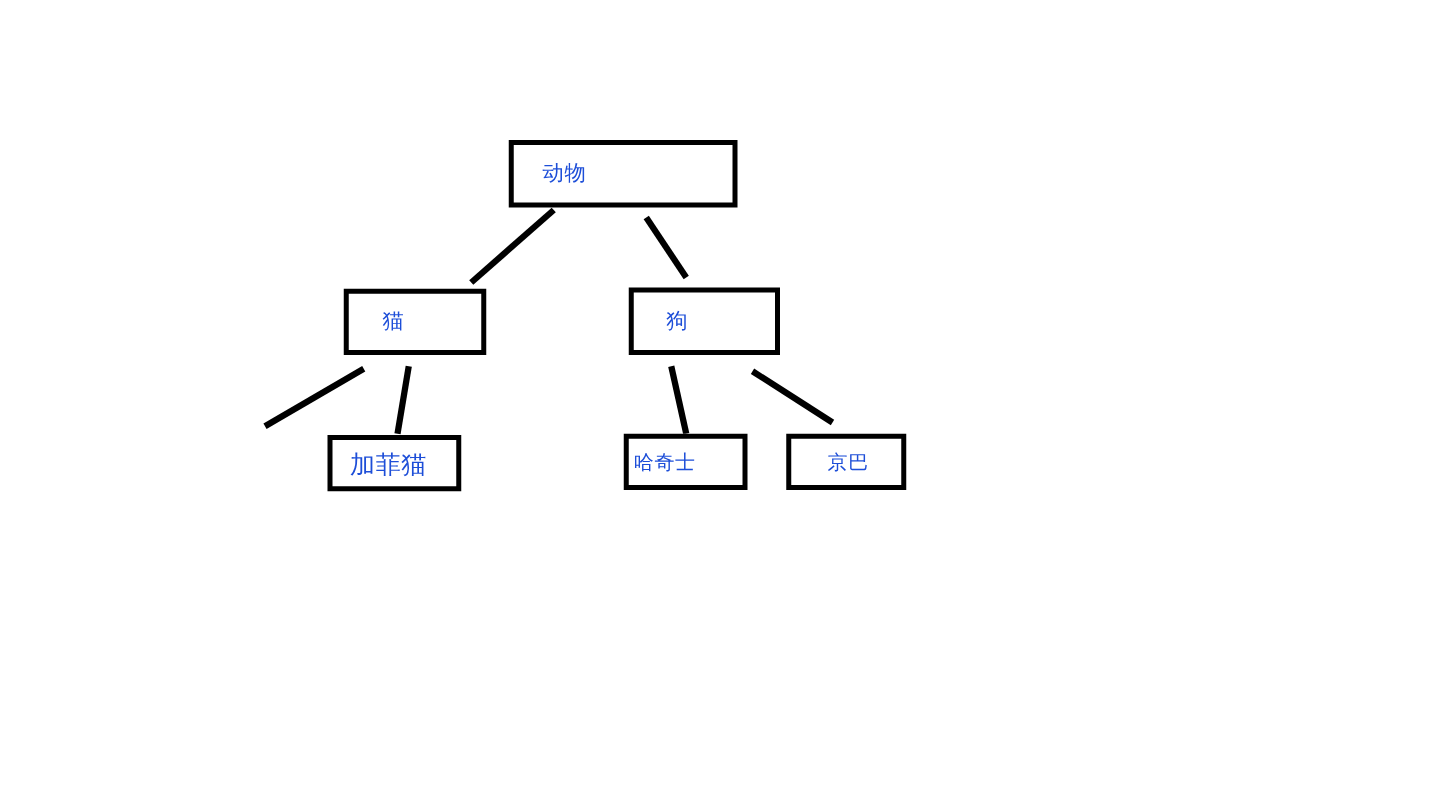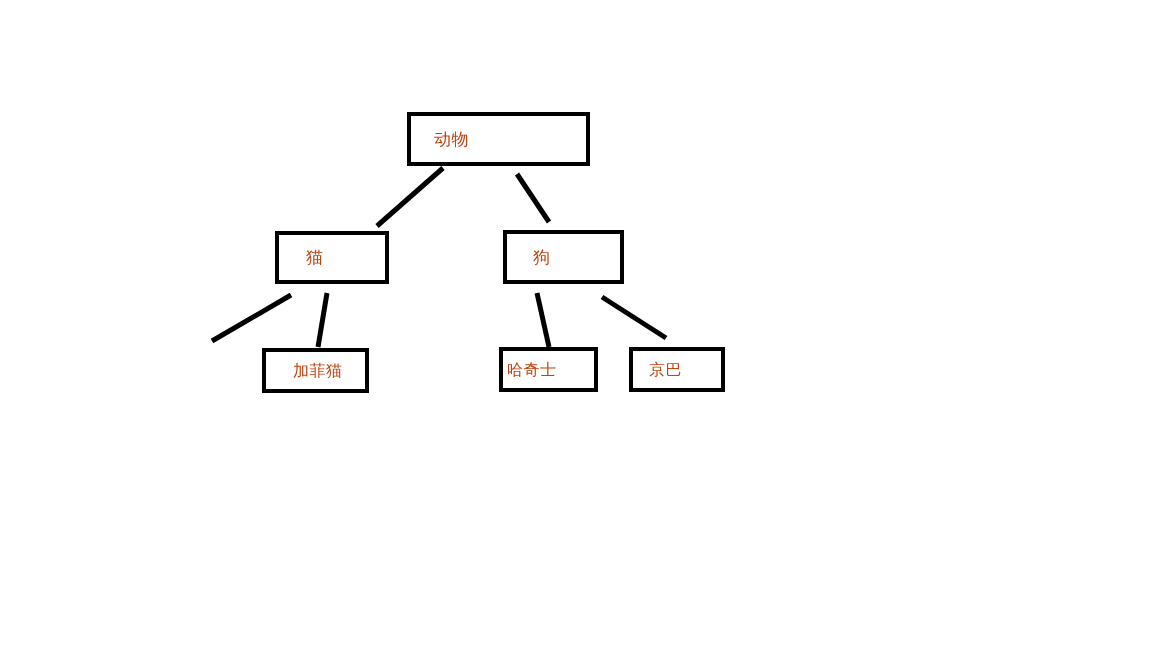--- a/index.html
+++ b/index.html
@@ -26,42 +26,42 @@
   .node {
     position: absolute;
     box-sizing: border-box;
     background: #ffffff;
     border: 4px solid #000000;
     display: flex;
     align-items: center;
     z-index: 2;
   }
   .node-label {
-    color: #c2410c;
+    color: #1d4ed8;
     white-space: nowrap;
     line-height: 1;
     letter-spacing: 0.5px;
   }
   
   #node-root { left: 407px; top: 112px; width: 183px; height: 54px; }
   #node-root .node-label { font-size: 17px; padding-left: 23px; }
   
   #node-cat { left: 275px; top: 231px; width: 114px; height: 53px; }
   #node-cat .node-label { font-size: 17px; padding-left: 27px; }
   #node-dog { left: 503px; top: 230px; width: 121px; height: 54px; }
   #node-dog .node-label { font-size: 17px; padding-left: 26px; }
   
   #node-lihua { left: 147px; top: 348px; width: 87px; height: 43px; }
   #node-lihua .node-label { font-size: 16px; padding-left: 12px; }
   #node-garfield { left: 262px; top: 348px; width: 107px; height: 45px; }
-  #node-garfield .node-label { font-size: 16px; padding-left: 27px; }
+  #node-garfield .node-label { font-size: 20px; padding-left: 14px; }
   #node-husky { left: 499px; top: 347px; width: 99px; height: 45px; }
   #node-husky .node-label { font-size: 16px; padding-left: 4px; }
   #node-pekingese { left: 629px; top: 347px; width: 96px; height: 45px; }
-  #node-pekingese .node-label { font-size: 16px; padding-left: 16px; }
+  #node-pekingese .node-label { font-size: 16px; padding-left: 29px; }
 </style>
 </head>
 <body>
 
 <div id="canvas">
 
   <svg id="edge-layer" viewBox="0 0 1152 648" xmlns="http://www.w3.org/2000/svg">
     <line x1="443" y1="168" x2="377" y2="226" stroke="#000000" stroke-width="5" stroke-linecap="butt"></line>
     <line x1="517" y1="174" x2="549" y2="222" stroke="#000000" stroke-width="5" stroke-linecap="butt"></line>
     <line x1="291" y1="295" x2="212" y2="341" stroke="#000000" stroke-width="5" stroke-linecap="butt"></line>

